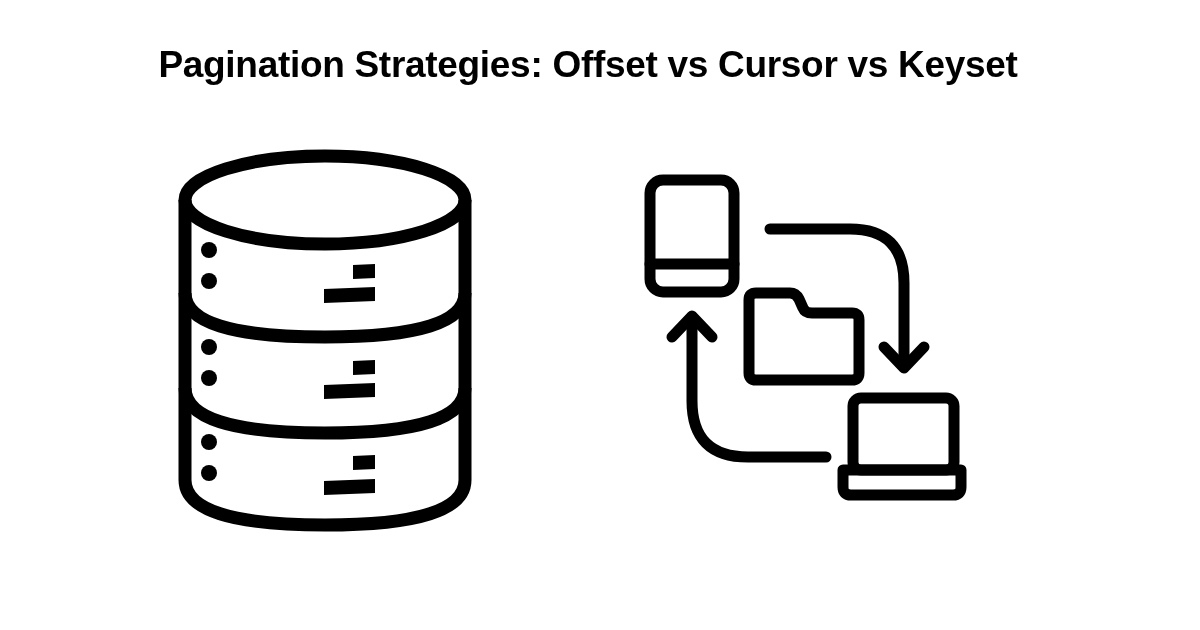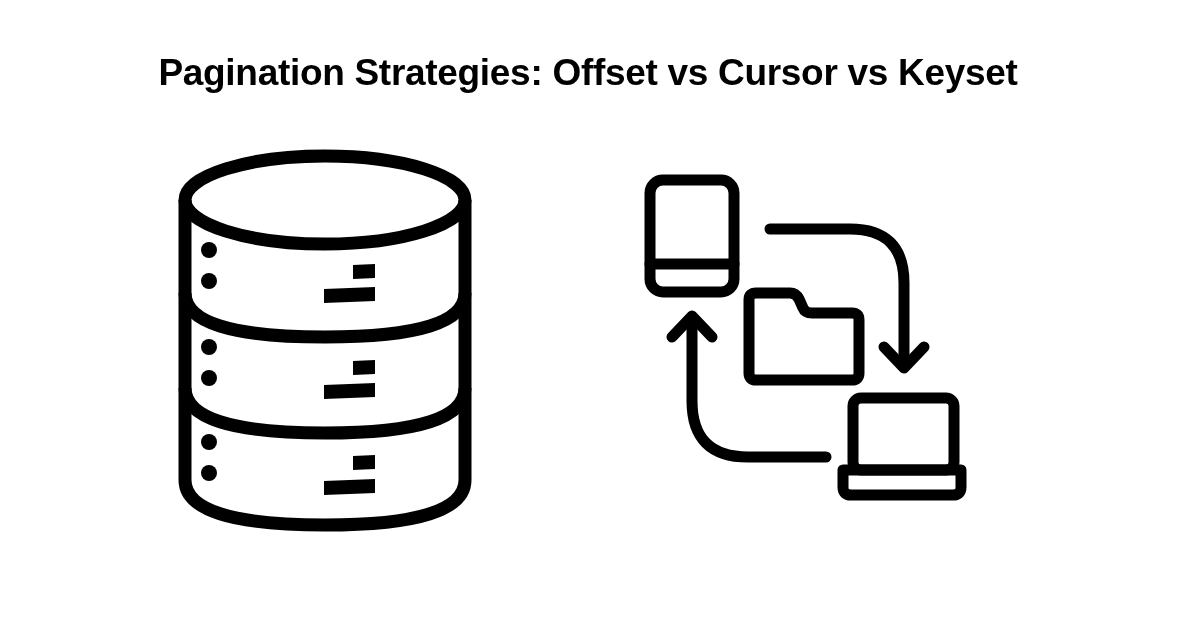--- a/index.html
+++ b/index.html
@@ -1,18 +1,18 @@
 <!DOCTYPE html>
 <html><head>
 <meta charset="utf-8">
 <style>
   html, body { margin:0; padding:0; background:#ffffff; }
   body { width:1200px; height:630px; position:relative; overflow:hidden; }
   .title {
-    position:absolute; left:0; top:52px; width:1176px; text-align:center;
+    position:absolute; left:0; top:44px; width:1176px; text-align:center;
     font-family:"Liberation Sans", sans-serif; font-weight:bold;
     font-size:37px; color:#000; letter-spacing:-0.3px;
   }
   .db { position:absolute; left:170px; top:145px; width:310px; height:390px; }
   .sync { position:absolute; left:630px; top:165px; width:350px; height:345px; }
 </style>
 </head>
 <body>
 
 <div class="title">Pagination Strategies: Offset vs Cursor vs Keyset</div>

